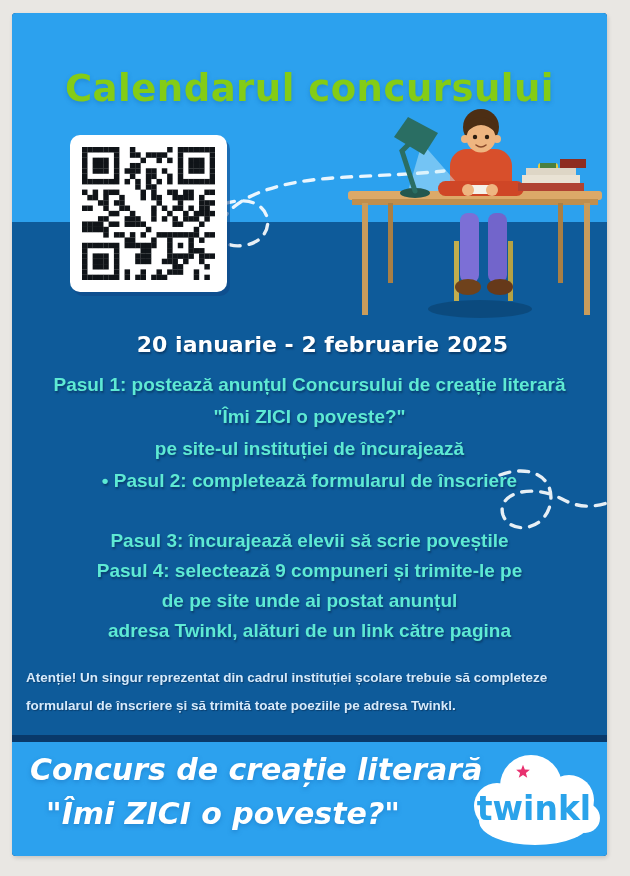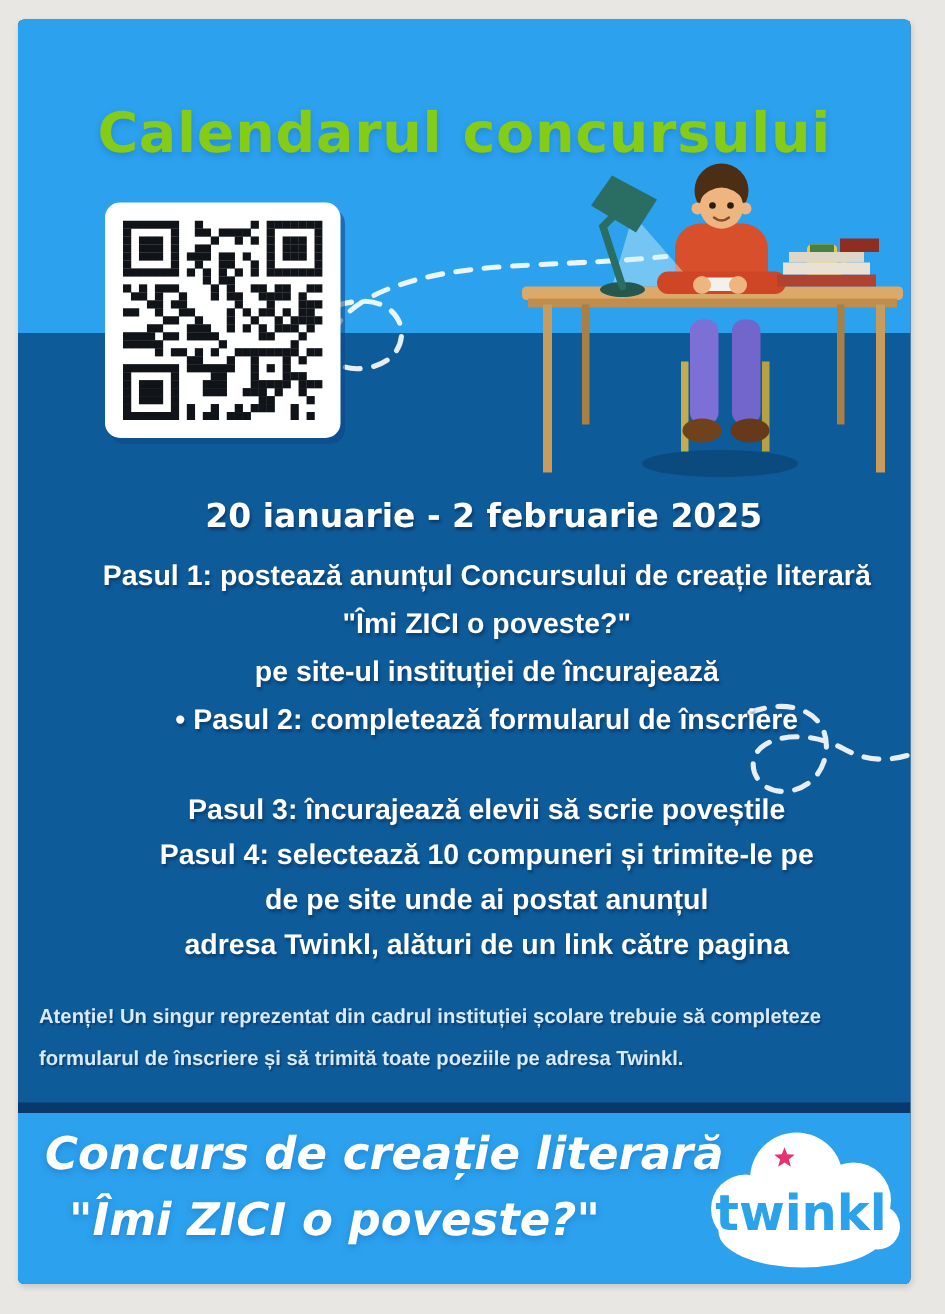--- a/index.html
+++ b/index.html
@@ -35,22 +35,22 @@
 
   .illus{position:absolute;left:330px;top:88px;width:265px;height:225px;}
   .decor{position:absolute;inset:0;width:100%;height:100%;pointer-events:none;}
 
   .date-line{
     position:absolute;top:317px;left:0;width:100%;text-align:center;
     font-family:"DejaVu Sans",sans-serif;font-weight:bold;font-size:22px;
     line-height:30px;color:#ffffff;text-shadow:1px 2px 2px rgba(5,35,70,.55);margin-left:13px;
   }
   .steps{
-    position:absolute;left:15px;width:100%;text-align:center;
-    font-weight:bold;color:#ffffff;text-shadow:1px 2px 2px rgba(5,35,70,.5);
+    position:absolute;left:0;width:100%;text-align:center;
+    font-weight:bold;color:#5eead4;text-shadow:1px 2px 2px rgba(5,35,70,.5);
   }
   .steps-a{top:356px;font-size:19px;line-height:32px;}
   .steps-b{top:513px;font-size:19px;line-height:30px;}
   .notice{
     position:absolute;top:651px;left:0;width:100%;box-sizing:border-box;
     padding:0 14px;font-weight:bold;font-size:13.5px;
     line-height:28px;color:#d6eafb;text-shadow:1px 1px 1px rgba(5,35,70,.5);
   }
   .ft{
     position:absolute;left:18px;top:735px;color:#ffffff;
@@ -429,21 +429,21 @@
 
   <div class="steps steps-a">
     <div>Pasul 1: postează anunțul Concursului de creație literară</div>
     <div>"Îmi ZICI o poveste?"</div>
     <div>pe site-ul instituției de încurajează</div>
     <div>• Pasul 2: completează formularul de înscriere</div>
   </div>
 
   <div class="steps steps-b">
     <div>Pasul 3: încurajează elevii să scrie poveștile</div>
-    <div>Pasul 4: selectează 10 compuneri și trimite-le pe</div>
+    <div>Pasul 4: selectează 9 compuneri și trimite-le pe</div>
     <div>de pe site unde ai postat anunțul</div>
     <div>adresa Twinkl, alături de un link către pagina</div>
   </div>
 
   <div class="notice">Atenție! Un singur reprezentat din cadrul instituției școlare trebuie să completeze formularul de înscriere și să trimită toate poeziile pe adresa Twinkl.</div>
 
   <div class="ft">
     <div class="l1">Concurs de creație literară</div>
     <div class="l2">"Îmi ZICI o poveste?"</div>
   </div>

